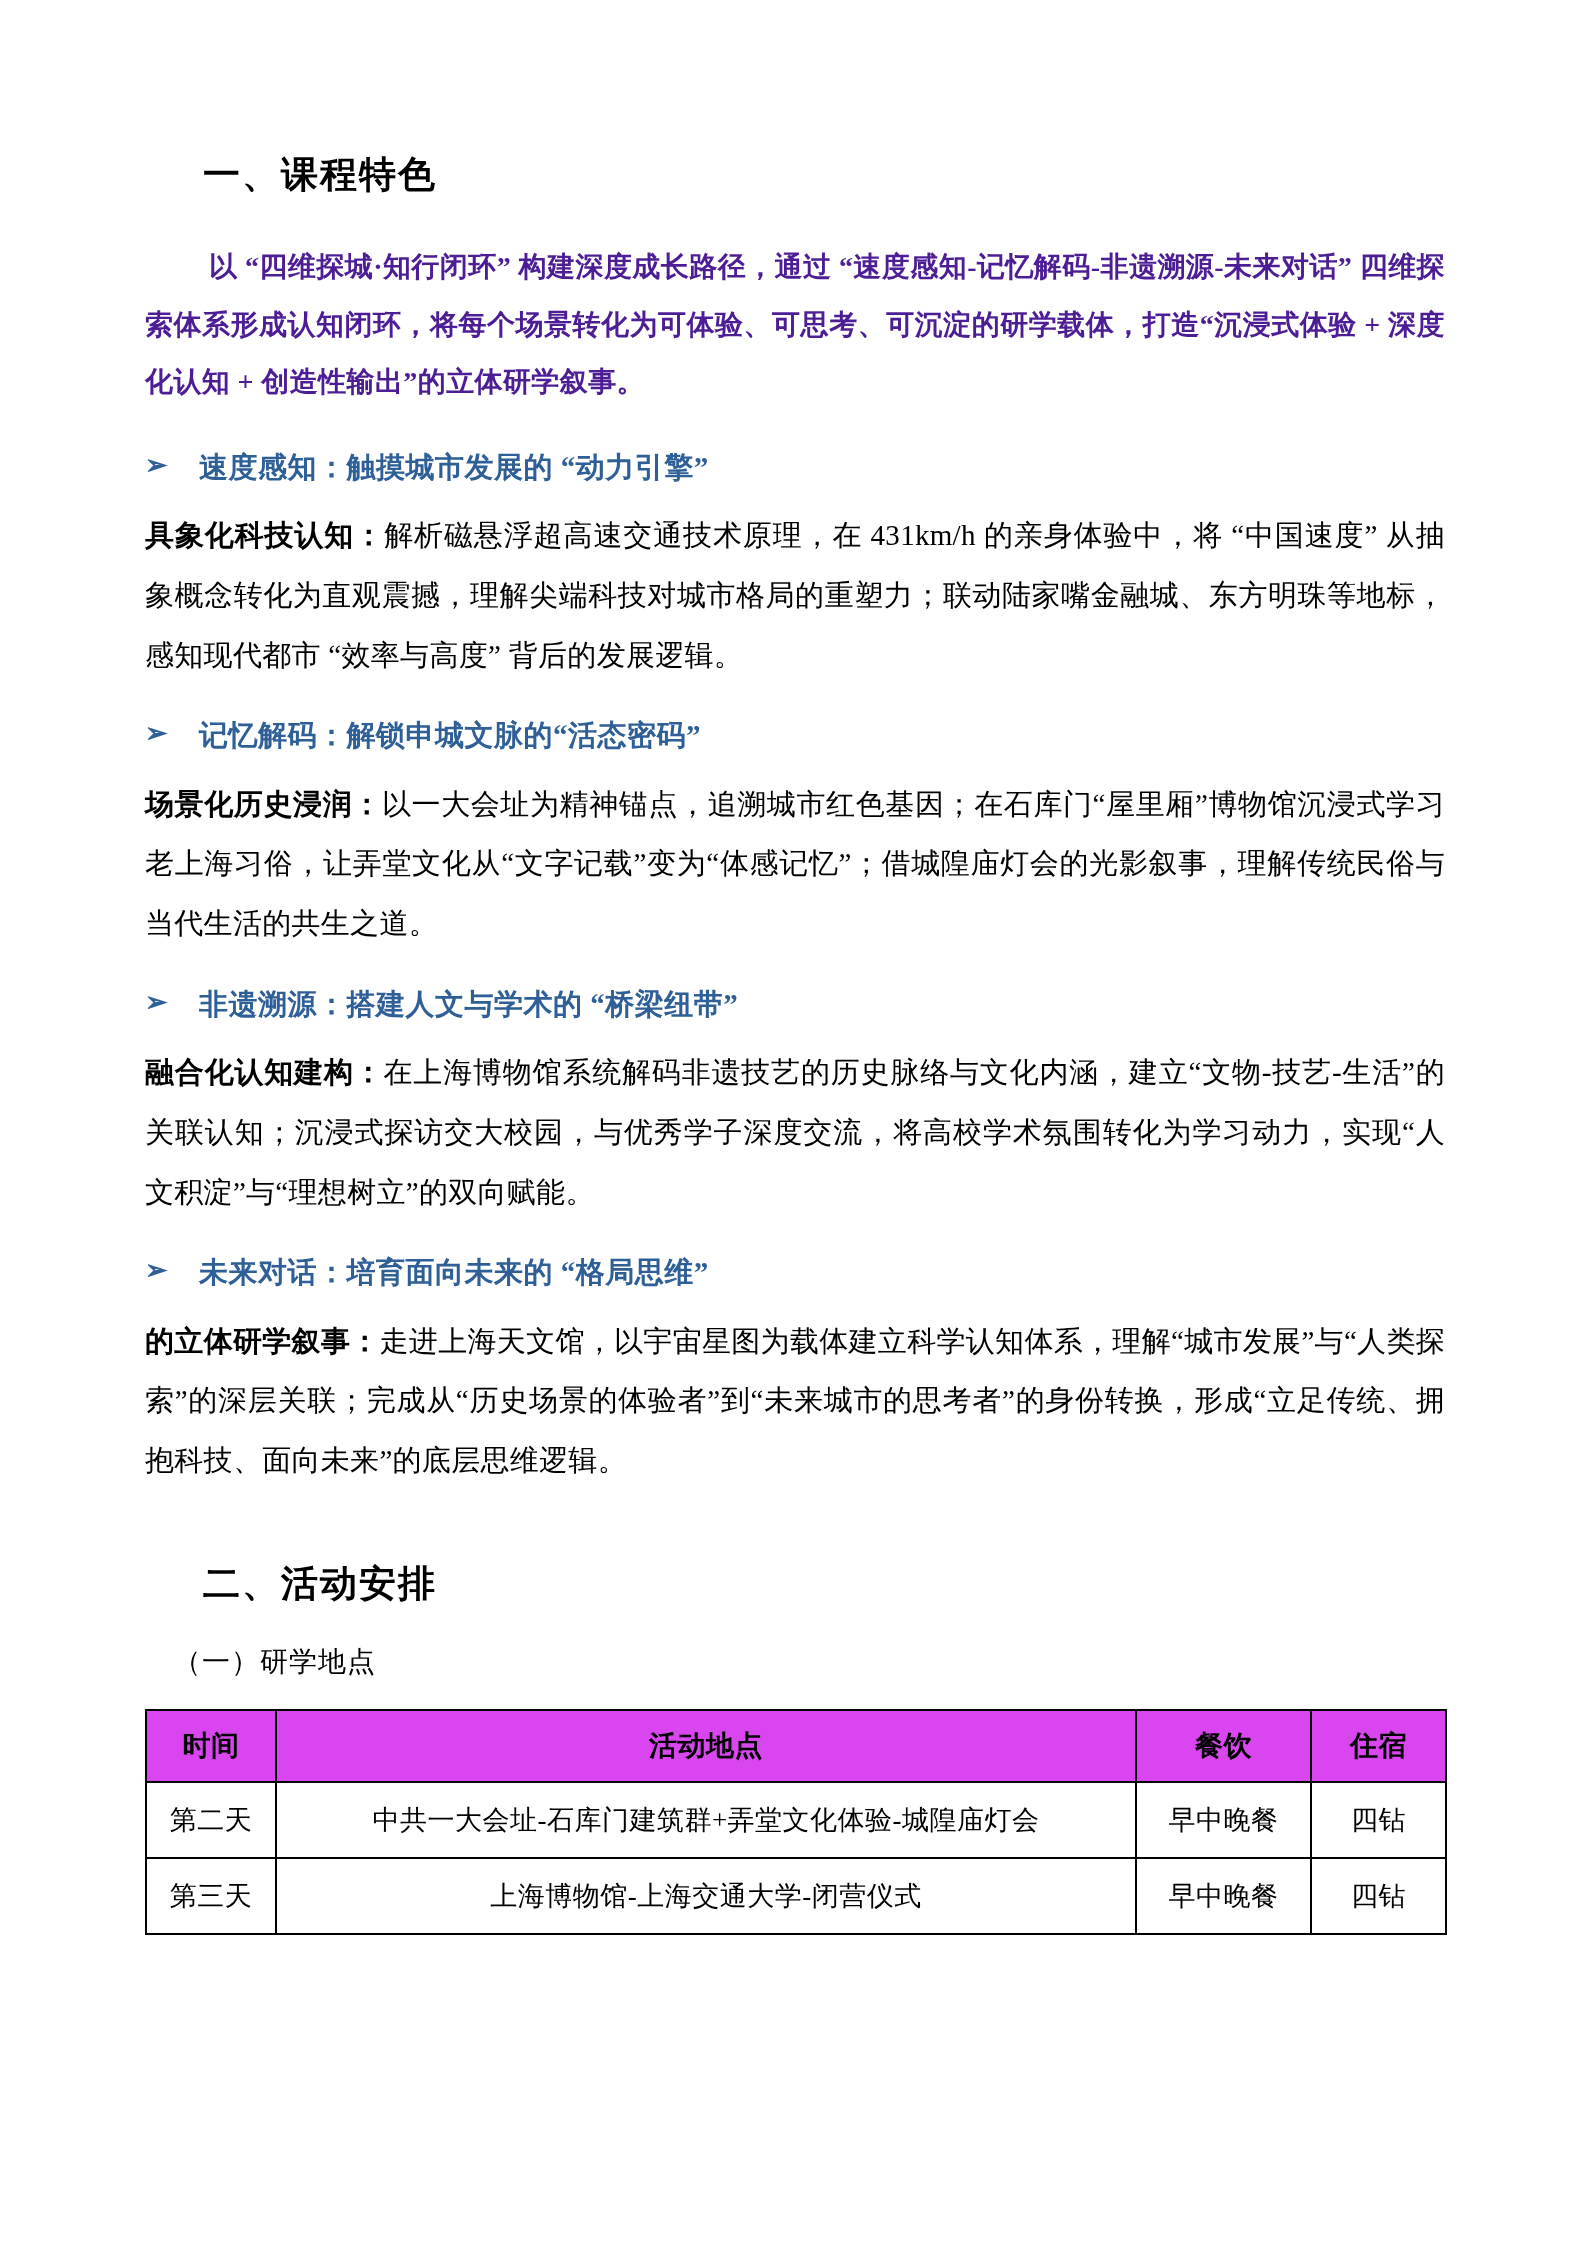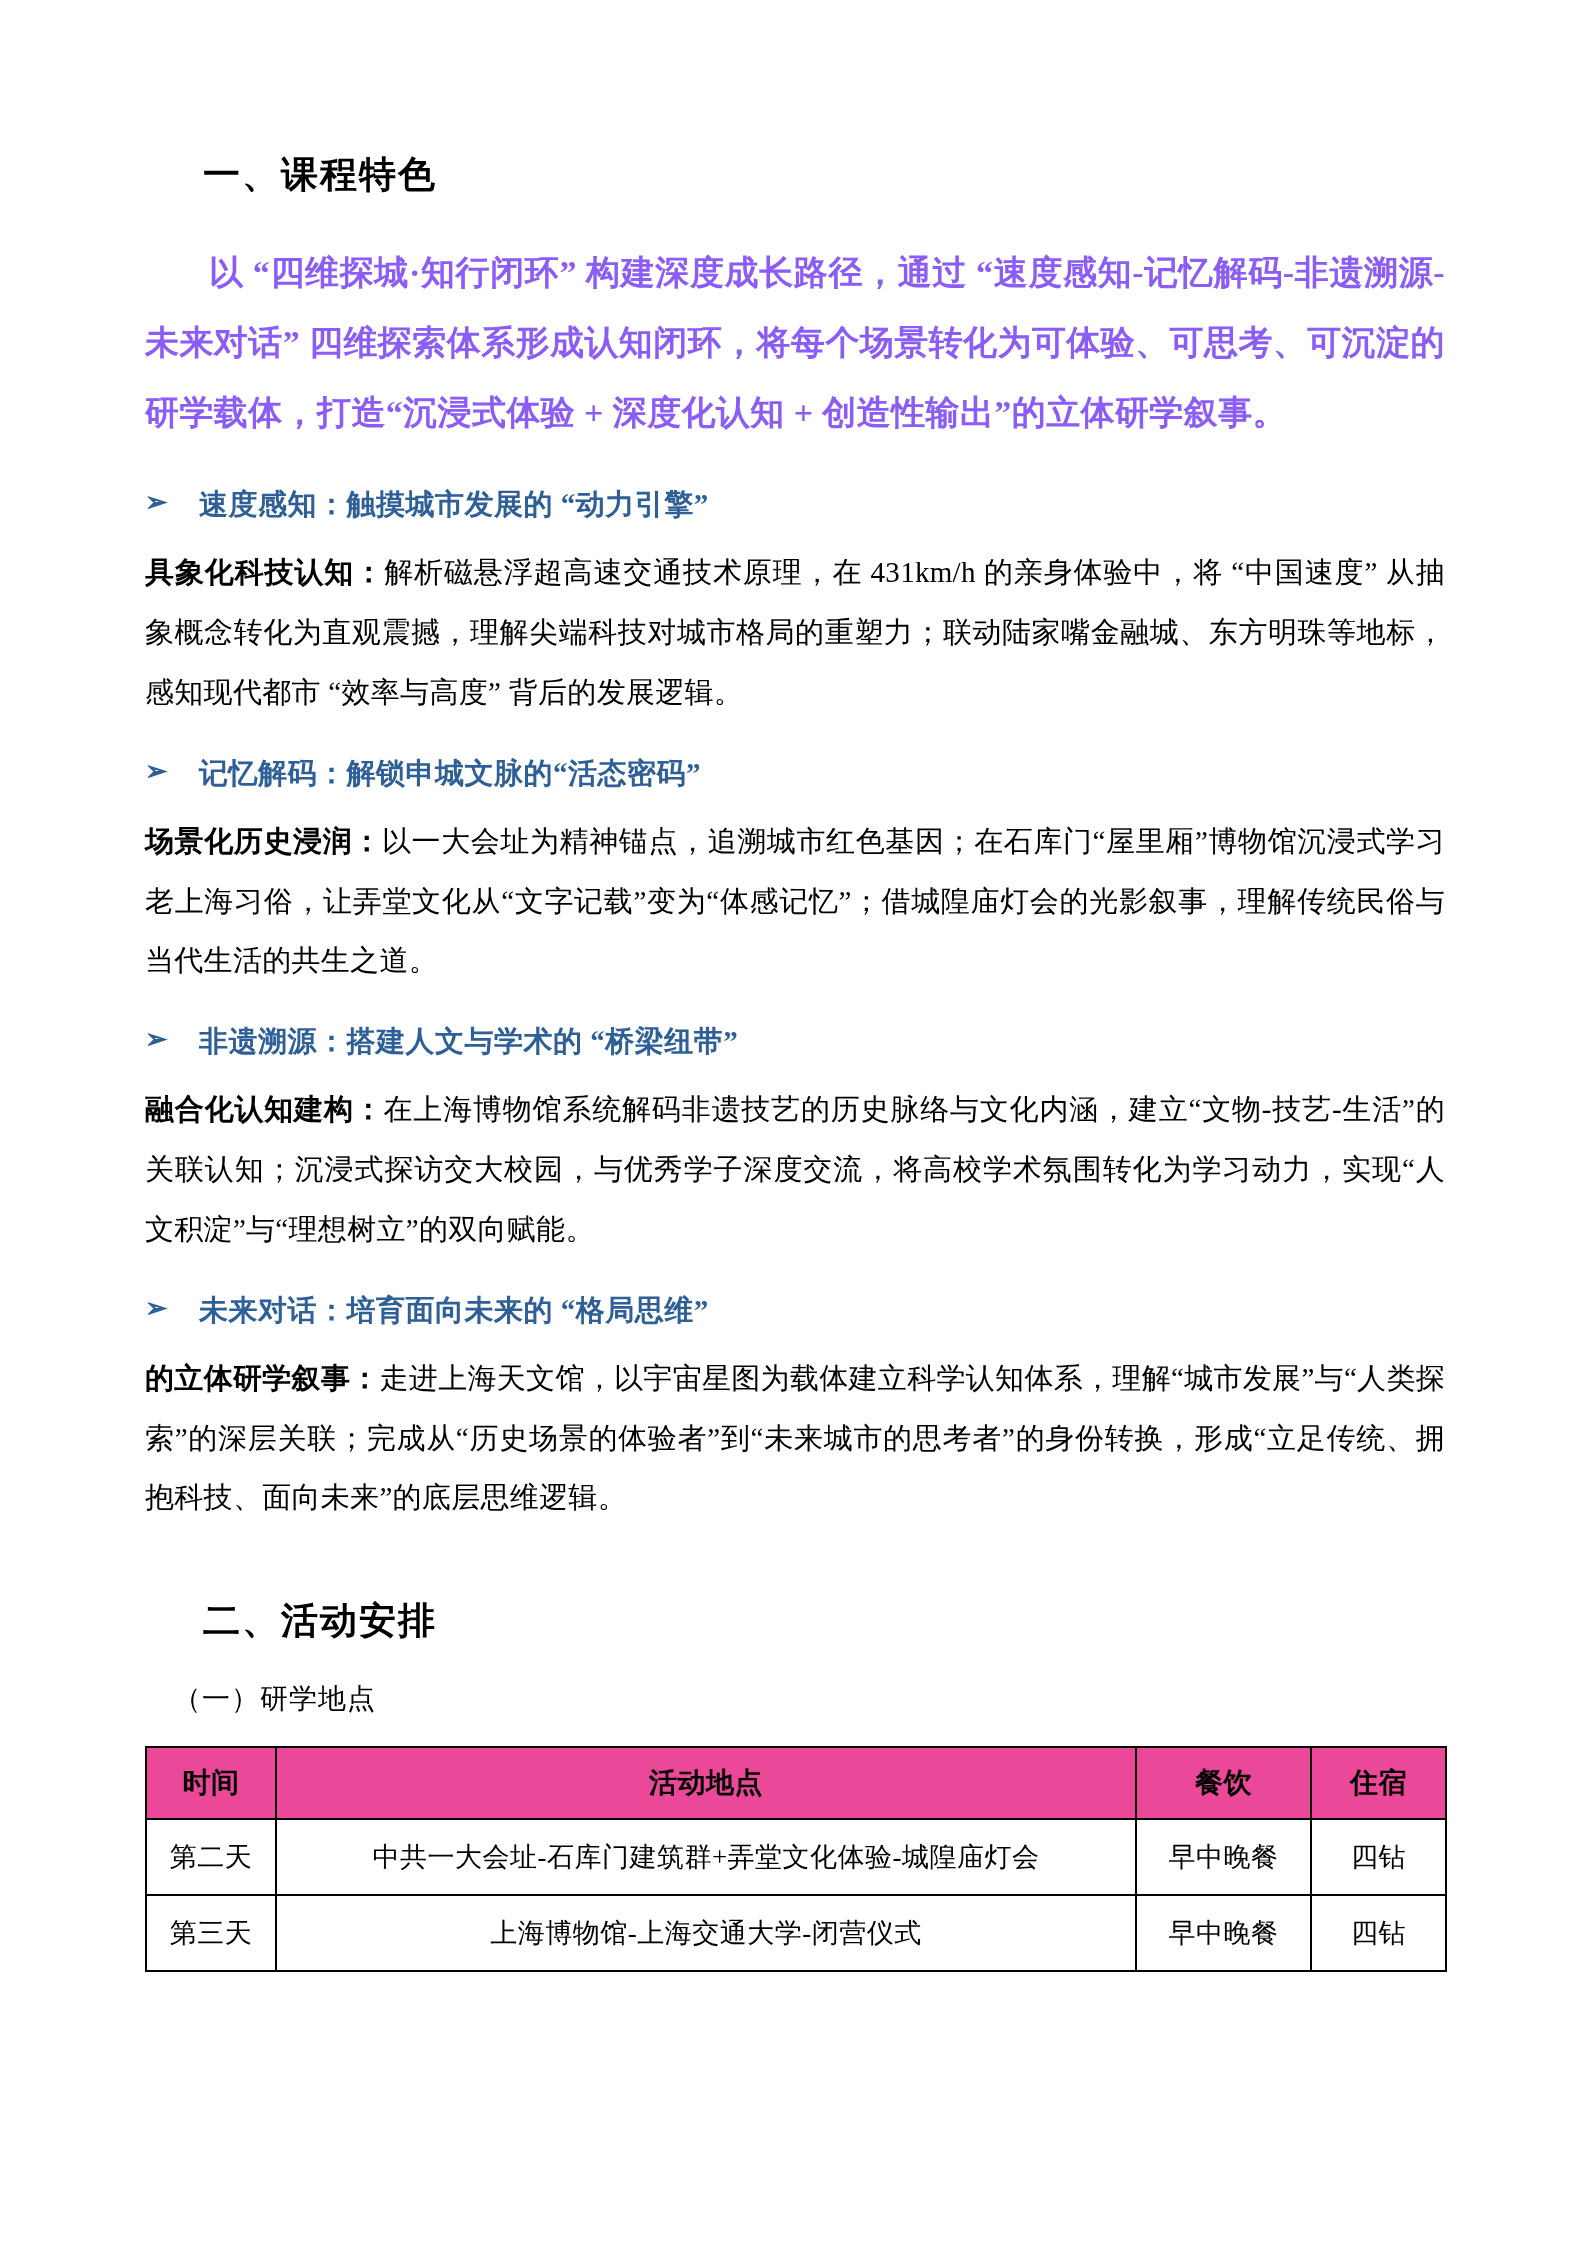--- a/index.html
+++ b/index.html
@@ -42,23 +42,23 @@
   .h2 {
     font-size: 28px;
     color: #000000;
     margin: 0 0 28px 28px;
     line-height: 1.35;
     letter-spacing: 1px;
   }
 
   
   .intro {
-    color: #8b5cf6;
-    font-weight: bold;
-    font-size: 34px;
+    color: #4c1d95;
+    font-weight: bold;
+    font-size: 28px;
     line-height: 2.06;
     text-align: justify;
     text-align-last: left;
     text-indent: 64px;
     letter-spacing: 0.4px;
     margin: 0 0 32px 0;
   }
 
   
   .bullet {
@@ -109,21 +109,21 @@
     font-size: 27px;
     color: #000000;
     padding: 0;
     height: 74px;
     text-align: center;
     vertical-align: middle;
     letter-spacing: 0.5px;
     font-weight: normal;
   }
   table.schedule thead th {
-    background: #ec4899;
+    background: #d946ef;
     font-weight: bold;
     font-size: 28px;
     height: 70px;
   }
   col.c-time   { width: 130px; }
   col.c-place  { width: 860px; }
   col.c-meal   { width: 175px; }
   col.c-stay   { width: 135px; }
   td.place { font-size: 26px; }
 </style>

